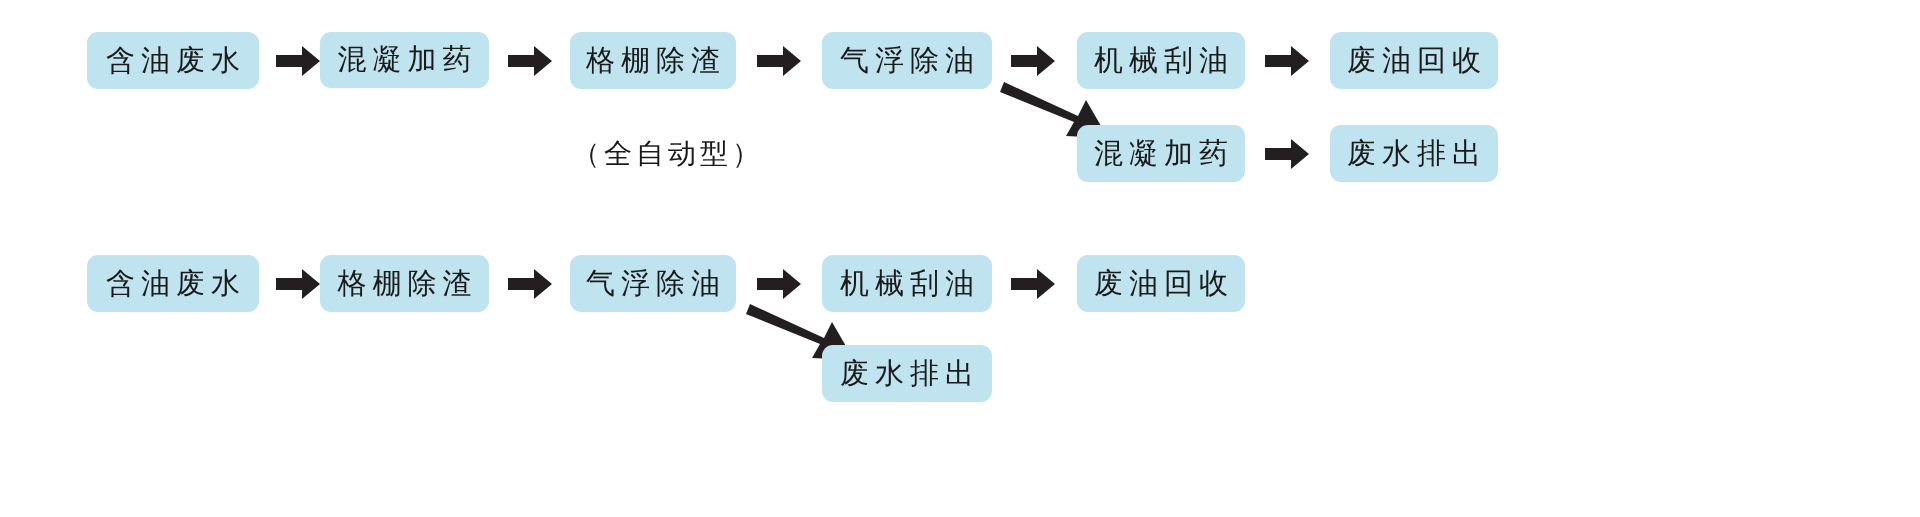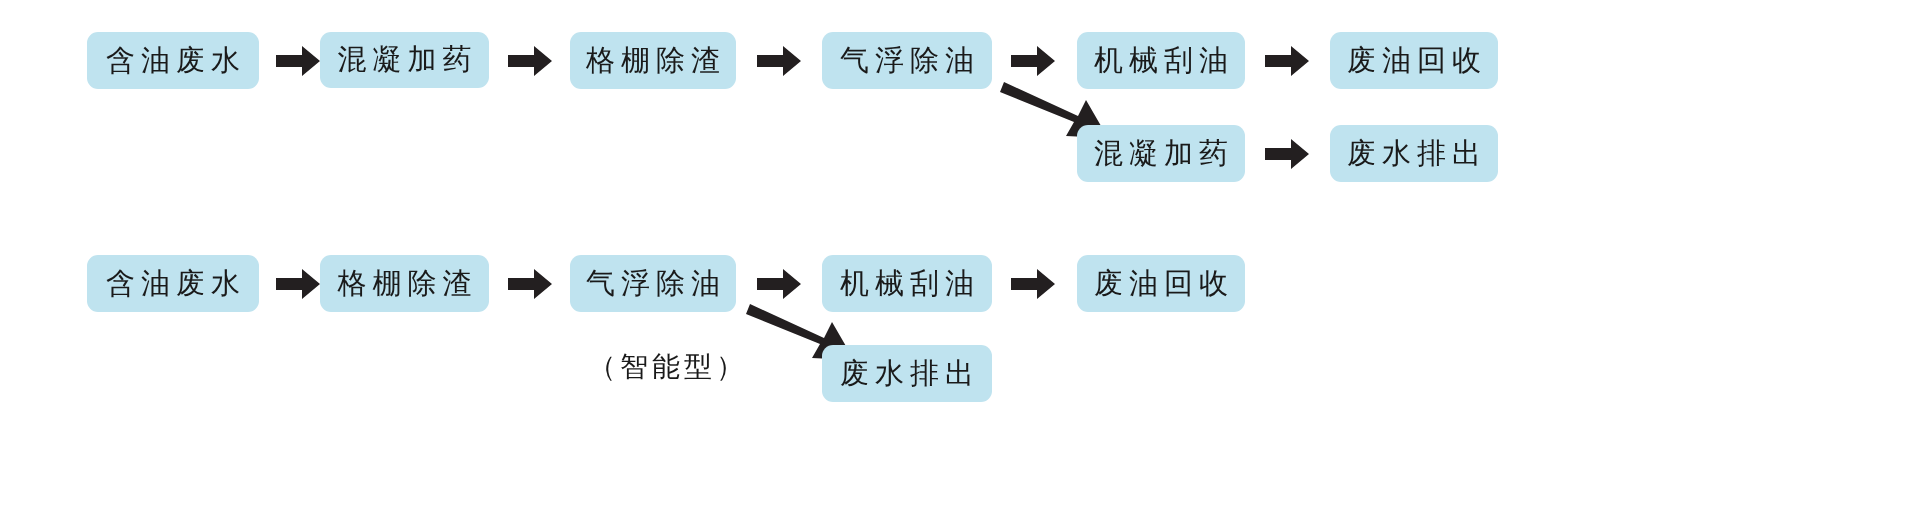--- a/index.html
+++ b/index.html
@@ -105,20 +105,21 @@
   <div class="node" style="left:1330px; top:32px; width:168px; height:57px;">废油回收</div>
 
   <div class="node" style="left:1077px; top:125px; width:168px; height:57px;">混凝加药</div>
 
   <svg class="arrow-h" style="left:1265px; top:137px;" viewBox="0 0 44 34">
     <path d="M0 11 H26 V2 L44 17 L26 32 V23 H0 Z" fill="#231f20"></path>
   </svg>
 
   <div class="node" style="left:1330px; top:125px; width:168px; height:57px;">废水排出</div>
 
+  <div class="caption" style="left:572px; top:135px;">（全自动型）</div>
 
   <div class="node" style="left:87px; top:255px; width:172px; height:57px;">含油废水</div>
 
   <svg class="arrow-h" style="left:276px; top:267px;" viewBox="0 0 44 34">
     <path d="M0 11 H26 V2 L44 17 L26 32 V23 H0 Z" fill="#231f20"></path>
   </svg>
 
   <div class="node" style="left:320px; top:255px; width:169px; height:57px;">格棚除渣</div>
 
   <svg class="arrow-h" style="left:508px; top:267px;" viewBox="0 0 44 34">
@@ -138,15 +139,14 @@
   <div class="node" style="left:822px; top:255px; width:170px; height:57px;">机械刮油</div>
 
   <svg class="arrow-h" style="left:1011px; top:267px;" viewBox="0 0 44 34">
     <path d="M0 11 H26 V2 L44 17 L26 32 V23 H0 Z" fill="#231f20"></path>
   </svg>
 
   <div class="node" style="left:1077px; top:255px; width:168px; height:57px;">废油回收</div>
 
   <div class="node" style="left:822px; top:345px; width:170px; height:57px;">废水排出</div>
 
-  <div class="caption" style="left:588px; top:348px;">（智能型）</div>
 
 </div>
 
 </body></html>

